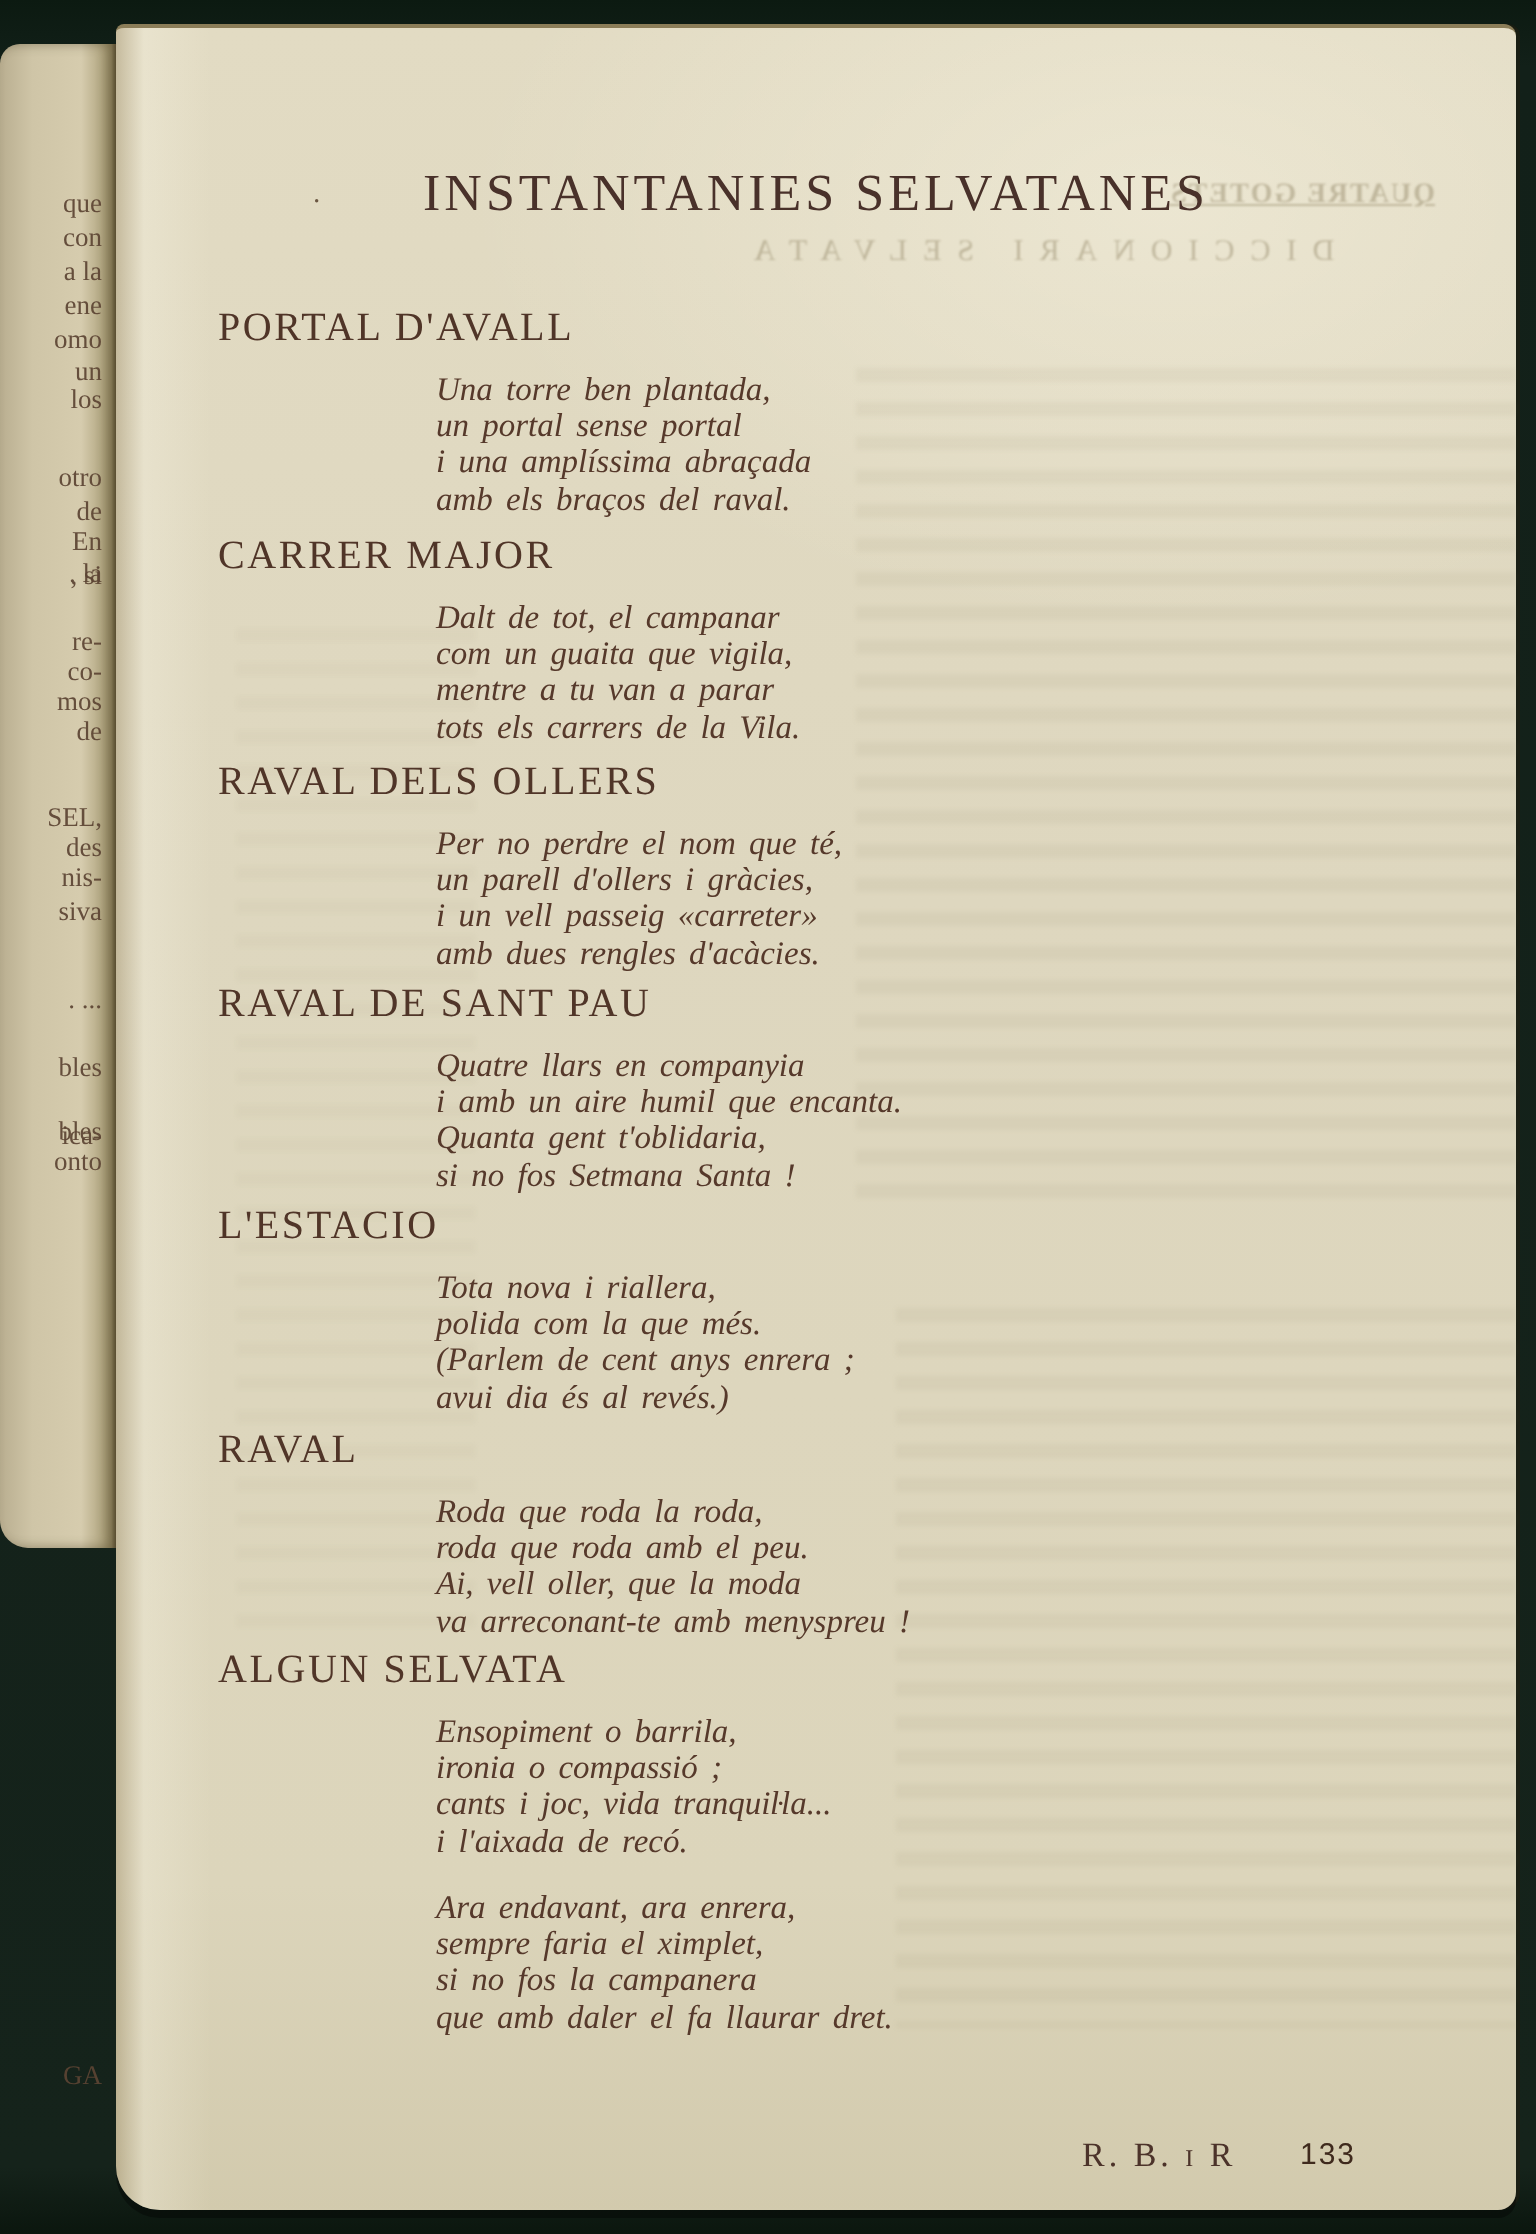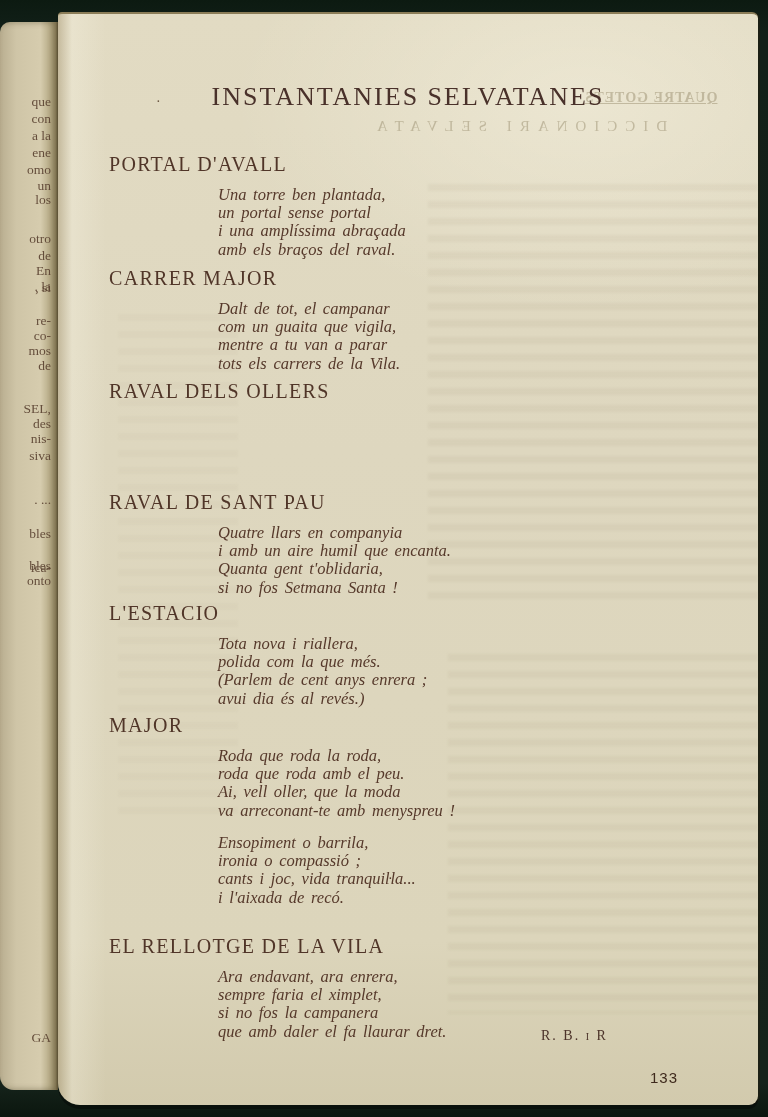--- a/index.html
+++ b/index.html
@@ -1,21 +1,21 @@
 <!DOCTYPE html>
 <html><head>
 <meta charset="utf-8">
 <style>
   html,body{margin:0;padding:0;}
   body{background:#101d15;font-family:"Liberation Serif","DejaVu Serif",serif;}
   .scene{position:relative;width:768px;height:1117px;overflow:hidden;
          background:linear-gradient(180deg,#0c1a11 0%,#122019 3%,#15231b 97%,#0b160e 100%);}
 
   
-  .prev-page{position:absolute;left:0;top:22px;width:58px;height:1068px;
+  .prev-page{position:absolute;left:0;top:22px;width:58px;height:752px;
              background:linear-gradient(90deg,#b9ae90 0%,#cfc5a7 28%,#d6ccae 70%,#a3976f 96%,#6e6344 100%);
              border-radius:10px 0 0 14px;
              box-shadow:inset -4px 0 6px rgba(60,48,25,.45);}
   .prev-page .frag{position:absolute;right:7px;color:#5c4433;font-size:13.5px;line-height:15px;
                    white-space:nowrap;opacity:.92;}
 
   
   .page{position:absolute;left:58px;top:12px;width:700px;height:1091px;
         background:
           radial-gradient(ellipse 500px 300px at 75% 8%, rgba(255,252,238,.35), transparent 70%),
@@ -39,21 +39,21 @@
   .ghost-2{left:235px;top:104px;width:450px;font-size:15px;letter-spacing:8px;text-align:center;}
   .showthrough{position:absolute;pointer-events:none;filter:blur(1.4px);opacity:.55;
       background:repeating-linear-gradient(180deg, rgba(138,126,94,.14) 0 7px, rgba(0,0,0,0) 7px 17px);}
 
   .section{position:absolute;left:51px;}
   .section h2{margin:0;font-weight:normal;font-size:20px;letter-spacing:1.3px;
               color:#503528;white-space:nowrap;}
   .verse{margin:10px 0 0 109px;}
   .verse div{font-size:16.5px;line-height:18.2px;word-spacing:2.5px;white-space:nowrap;font-style:italic;}
 
-  .signature{position:absolute;left:483px;top:1014px;font-size:14px;letter-spacing:2px;
+  .signature{position:absolute;left:483px;top:1054px;font-size:17px;letter-spacing:2px;
              font-variant:small-caps;color:#4c332a;}
   .page-number{position:absolute;left:592px;top:1055px;font-size:15px;font-weight:normal;
                letter-spacing:1px;color:#3f2a1d;font-family:"Liberation Sans","DejaVu Sans",sans-serif;}
 </style>
 </head>
 <body>
 
 <div class="scene">
 
   <div class="prev-page">
@@ -111,20 +111,26 @@
       <div class="verse">
         <div>Dalt de tot, el campanar</div>
         <div>com un guaita que vigila,</div>
         <div>mentre a tu van a parar</div>
         <div>tots els carrers de la Vila.</div>
       </div>
     </div>
 
     <div class="section" style="top:366px">
       <h2>RAVAL DELS OLLERS</h2>
+      <div class="verse">
+        <div>Per no perdre el nom que té,</div>
+        <div>un parell d'ollers i gràcies,</div>
+        <div>i un vell passeig «carreter»</div>
+        <div>amb dues rengles d'acàcies.</div>
+      </div>
     </div>
 
     <div class="section" style="top:477px">
       <h2>RAVAL DE SANT PAU</h2>
       <div class="verse">
         <div>Quatre llars en companyia</div>
         <div>i amb un aire humil que encanta.</div>
         <div>Quanta gent t'oblidaria,</div>
         <div>si no fos Setmana Santa !</div>
       </div>
@@ -134,40 +140,40 @@
       <h2>L'ESTACIO</h2>
       <div class="verse">
         <div>Tota nova i riallera,</div>
         <div>polida com la que més.</div>
         <div>(Parlem de cent anys enrera ;</div>
         <div>avui dia és al revés.)</div>
       </div>
     </div>
 
     <div class="section" style="top:700px">
-      <h2>MAJOR</h2>
+      <h2>RAVAL</h2>
       <div class="verse">
         <div>Roda que roda la roda,</div>
         <div>roda que roda amb el peu.</div>
         <div>Ai, vell oller, que la moda</div>
         <div>va arreconant-te amb menyspreu !</div>
       </div>
     </div>
 
     <div class="section" style="top:810px">
+      <h2>ALGUN SELVATA</h2>
       <div class="verse">
         <div>Ensopiment o barrila,</div>
         <div>ironia o compassió ;</div>
         <div>cants i joc, vida tranquiŀla...</div>
         <div>i l'aixada de recó.</div>
       </div>
     </div>
 
     <div class="section" style="top:921px">
-      <h2>EL RELLOTGE DE LA VILA</h2>
       <div class="verse">
         <div>Ara endavant, ara enrera,</div>
         <div>sempre faria el ximplet,</div>
         <div>si no fos la campanera</div>
         <div>que amb daler el fa llaurar dret.</div>
       </div>
     </div>
 
     <div class="signature">R. B. i R</div>
     <div class="page-number">133</div>

